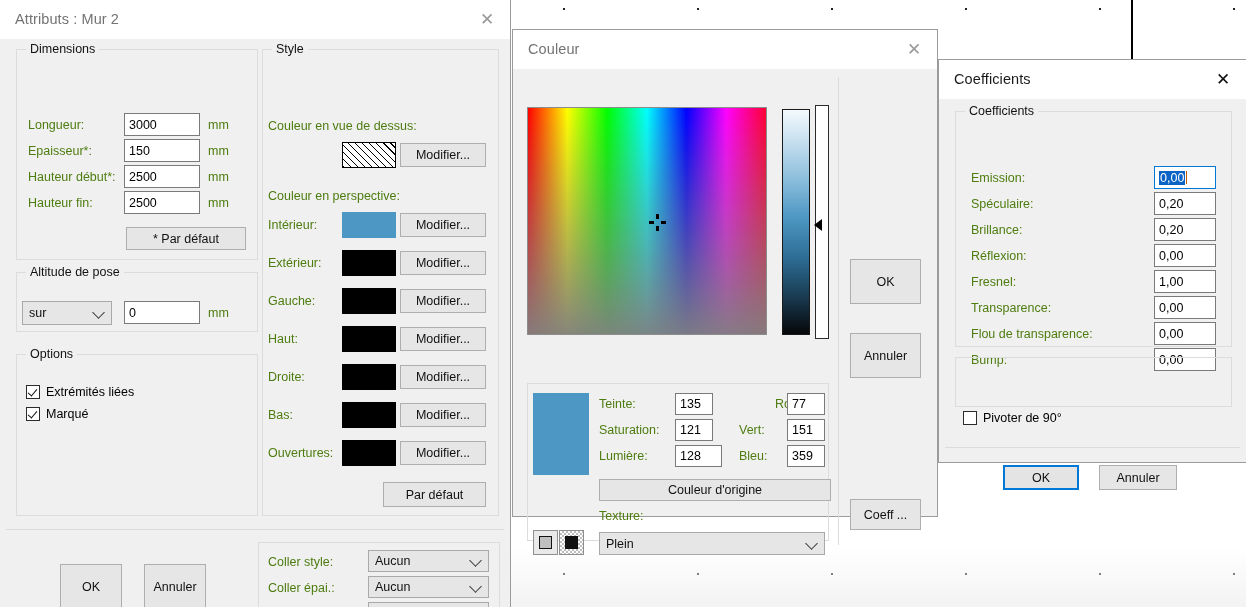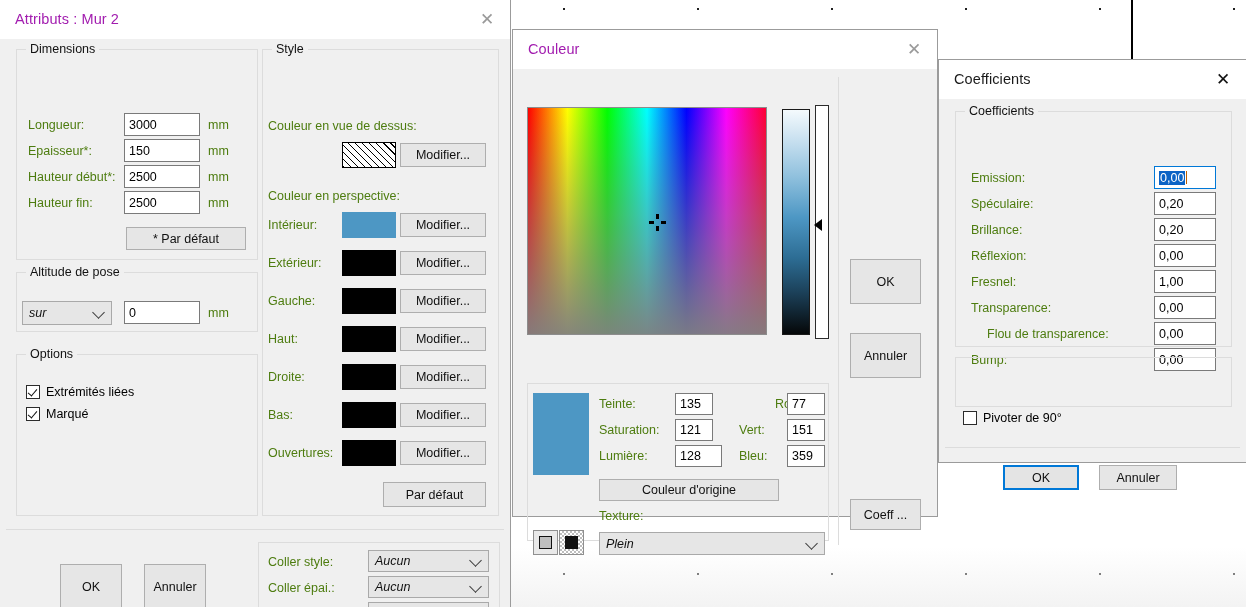--- a/index.html
+++ b/index.html
@@ -15,21 +15,21 @@
   .cad-wall{position:absolute;background:#000;}
   .cad-fade{position:absolute;left:0;right:0;bottom:0;height:60px;
     background:linear-gradient(to bottom,rgba(255,255,255,0),#f3f3f3);}
 
   
   .win{position:absolute;background:#f0f0f0;border:1px solid #9b9b9b;
        box-shadow:0 0 0 0 rgba(0,0,0,0);}
   .win-title{height:38px;background:#ffffff;position:relative;
              border-bottom:1px solid #ffffff;}
   .win-title .t{position:absolute;left:15px;top:11px;font-size:14.5px;
-                color:#a21caf;letter-spacing:.1px;}
+                color:#737373;letter-spacing:.1px;}
   .win-title .t.dark{color:#1a1a1a;}
   .win-close{position:absolute;top:0;right:0;width:46px;height:38px;
              display:flex;align-items:center;justify-content:center;
              font-size:17px;color:#9a9a9a;line-height:1;cursor:default;}
   .win-close.dark{color:#111;}
   .win-body{position:relative;}
 
   
   .group{position:absolute;border:1px solid #dcdcdc;}
   .group > .legend{position:absolute;top:-8px;left:9px;background:#f0f0f0;
@@ -46,21 +46,21 @@
   .caret{display:inline-block;width:1px;height:13px;background:#c06000;
          margin-left:1px;}
 
   .btn{position:absolute;background:#e6e6e6;border:1px solid #aeaeae;
        box-sizing:border-box;display:flex;align-items:center;
        justify-content:center;font-size:12.5px;color:#111;cursor:default;}
   .btn.focus{border:2px solid #0078d7;background:#e4e4e4;}
 
   .combo{position:absolute;background:#e6e6e6;border:1px solid #a9a9a9;
          box-sizing:border-box;display:flex;align-items:center;
-         padding-left:6px;font-size:12.5px;color:#111;cursor:default;font-style:italic;}
+         padding-left:6px;font-size:12.5px;color:#111;cursor:default;}
   .combo .chev{position:absolute;right:8px;top:50%;
         width:8px;height:8px;margin-top:-5px;
         border-right:1.6px solid #3a3a3a;border-bottom:1.6px solid #3a3a3a;
         transform:rotate(45deg);}
 
   .swatch{position:absolute;box-sizing:border-box;}
   .swatch.black{background:#000;}
   .swatch.bordered{border:1px solid #000;}
 
   .cbrow{position:absolute;display:flex;align-items:center;gap:6px;
@@ -308,21 +308,21 @@
     </div>
     <span class="lbl" style="left:226px;top:354px;">Vert:</span>
     <div class="tbox" style="left:274px;top:350px;width:38px;height:22px;">
       <span>151</span>
     </div>
     <span class="lbl" style="left:226px;top:380px;">Bleu:</span>
     <div class="tbox" style="left:274px;top:376px;width:38px;height:22px;">
       <span>359</span>
     </div>
 
-    <div class="btn" style="left:86px;top:410px;width:180px;height:22px;">Couleur d'origine</div>
+    <div class="btn" style="left:86px;top:410px;width:232px;height:22px;">Couleur d'origine</div>
 
     <span class="lbl" style="left:86px;top:440px;">Texture:</span>
     <div class="combo" style="left:86px;top:463px;width:226px;height:23px;">
       <span>Plein</span>
       <span class="chev"></span>
     </div>
 
     <div class="texbtn" style="left:20px;top:461px;width:25px;height:25px;background:#e9e9e9;">
       <span class="inner" style="background:#bfbfbf;border:1.5px solid #111;"></span>
     </div>
@@ -371,21 +371,21 @@
     <span class="lbl" style="left:32px;top:176px;">Fresnel:</span>
     <div class="tbox" style="left:215px;top:171px;width:62px;height:23px;">
       <span>1,00</span>
     </div>
 
     <span class="lbl" style="left:32px;top:202px;">Transparence:</span>
     <div class="tbox" style="left:215px;top:197px;width:62px;height:23px;">
       <span>0,00</span>
     </div>
 
-    <span class="lbl" style="left:32px;top:228px;margin-left:16px;">Flou de transparence:</span>
+    <span class="lbl" style="left:32px;top:228px;">Flou de transparence:</span>
     <div class="tbox" style="left:215px;top:223px;width:62px;height:23px;">
       <span>0,00</span>
     </div>
 
     <span class="lbl" style="left:32px;top:254px;">Bump:</span>
     <div class="tbox" style="left:215px;top:249px;width:62px;height:23px;">
       <span>0,00</span>
     </div>
 
     <div class="group" style="left:16px;top:258px;width:275px;height:48px;"></div>

